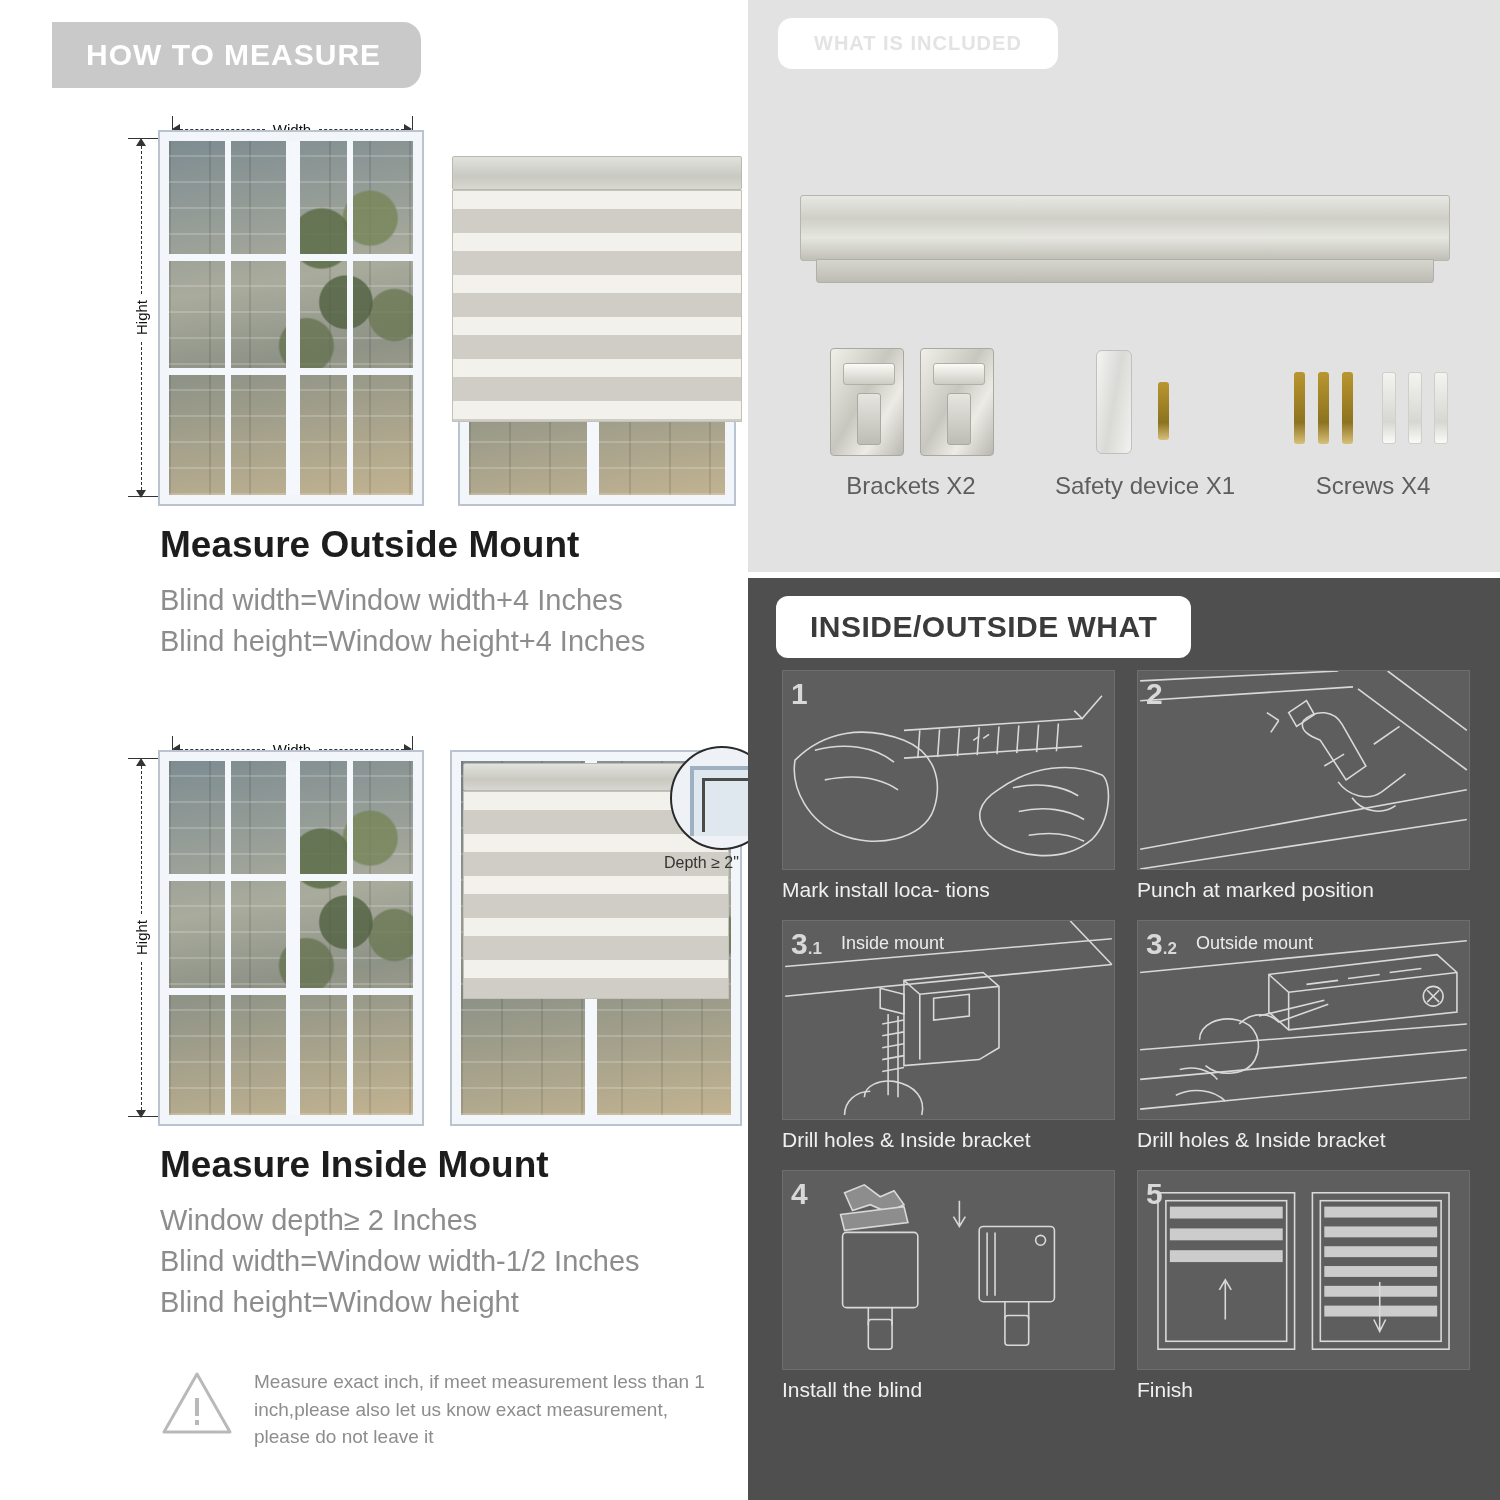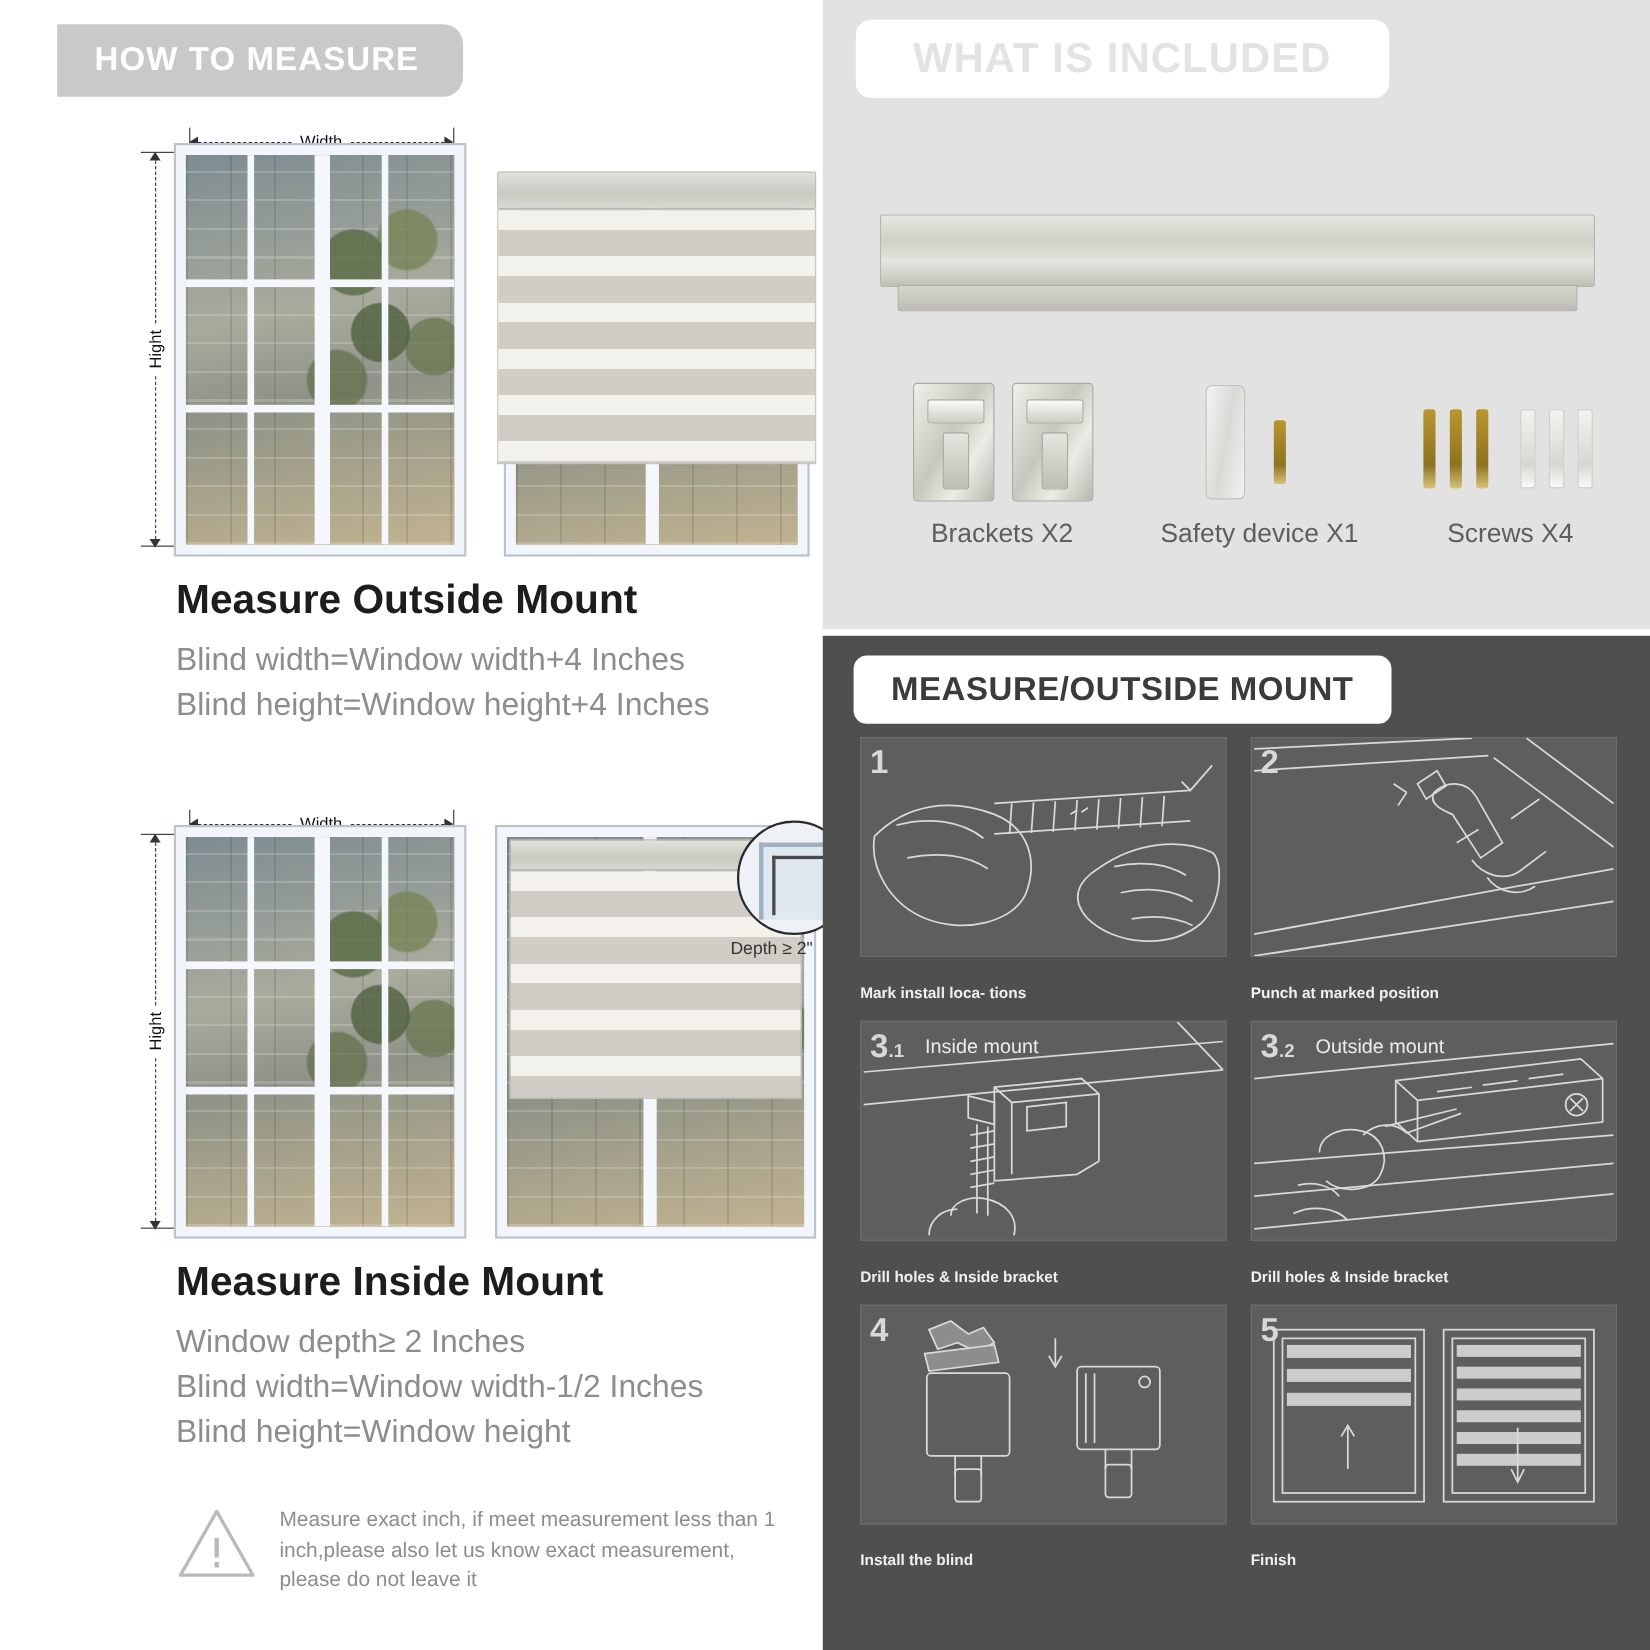--- a/index.html
+++ b/index.html
@@ -126,22 +126,22 @@
   .note-text { font-size: 19px; color: #8d8d8d; line-height: 1.45; max-width: 470px; }
 
   
   .included {
     position: absolute; left: 748px; top: 0; width: 752px; height: 572px;
     background: #e2e2e2;
   }
   .included-pill {
     position: absolute; left: 30px; top: 18px;
     background: #ffffff; color: #e3e3e3;
-    font-size: 38px; font-weight: bold; letter-spacing: 1px;
-    padding: 14px 52px; border-radius: 14px; text-align: right;
+    font-size: 20px; font-weight: bold; letter-spacing: 1px;
+    padding: 14px 36px; border-radius: 14px; text-align: right;
   }
   .included-sub {
     position: absolute; top: 138px; left: 0; right: 0; text-align: center;
     font-size: 27px; font-weight: bold; color: #6f6f6f;
   }
   .headrail {
     position: absolute; left: 52px; top: 195px; width: 650px; height: 92px;
   }
   .headrail .top {
     position: absolute; left: 0; right: 0; top: 0; height: 66px;
@@ -205,21 +205,21 @@
   }
   .step-num {
     position: absolute; left: 8px; top: 6px;
     font-size: 30px; font-weight: bold; color: #d8d8d8;
   }
   .step-num small { font-size: 17px; }
   .step-inline {
     position: absolute; left: 58px; top: 12px; font-size: 18px; color: #ececec;
   }
   .step-cap {
-    margin-top: 24px; font-size: 14px; font-weight: bold; color: #f0f0f0;
+    margin-top: 8px; font-size: 21px; font-weight: normal; color: #f0f0f0;
   }
   .sketch { position: absolute; inset: 0; }
   .sketch svg { width: 100%; height: 100%; display: block; }
 </style>
 </head>
 <body>
 
 <div class="page">
 
   <div class="left-col">
@@ -385,21 +385,21 @@
         <div class="screw screw-gold" style="left:74px; top:32px; height:72px;"></div>
         <div class="screw screw-white" style="left:114px; top:32px; height:72px; width:14px;"></div>
         <div class="screw screw-white" style="left:140px; top:32px; height:72px; width:14px;"></div>
         <div class="screw screw-white" style="left:166px; top:32px; height:72px; width:14px;"></div>
         <div class="part-label">Screws X4</div>
       </div>
     </div>
   </div>
 
   <div class="mount">
-    <div class="mount-pill">MEASURE/OUTSIDE MOUNT</div>
+    <div class="mount-pill">INSIDE/OUTSIDE WHAT</div>
 
     <div class="steps">
 
       <div class="step">
         <div class="step-img">
           <div class="sketch">
             <svg viewBox="0 0 330 200" fill="none" stroke="#d9d9d9" stroke-width="1.6">
               <path d="M10 90 C40 60 80 55 120 70 C150 82 160 110 150 140 C140 170 90 180 55 165 C25 152 5 120 10 90Z"></path>
               <path d="M30 80 C60 72 90 76 110 92"></path>
               <path d="M40 110 C70 104 96 108 114 120"></path>

